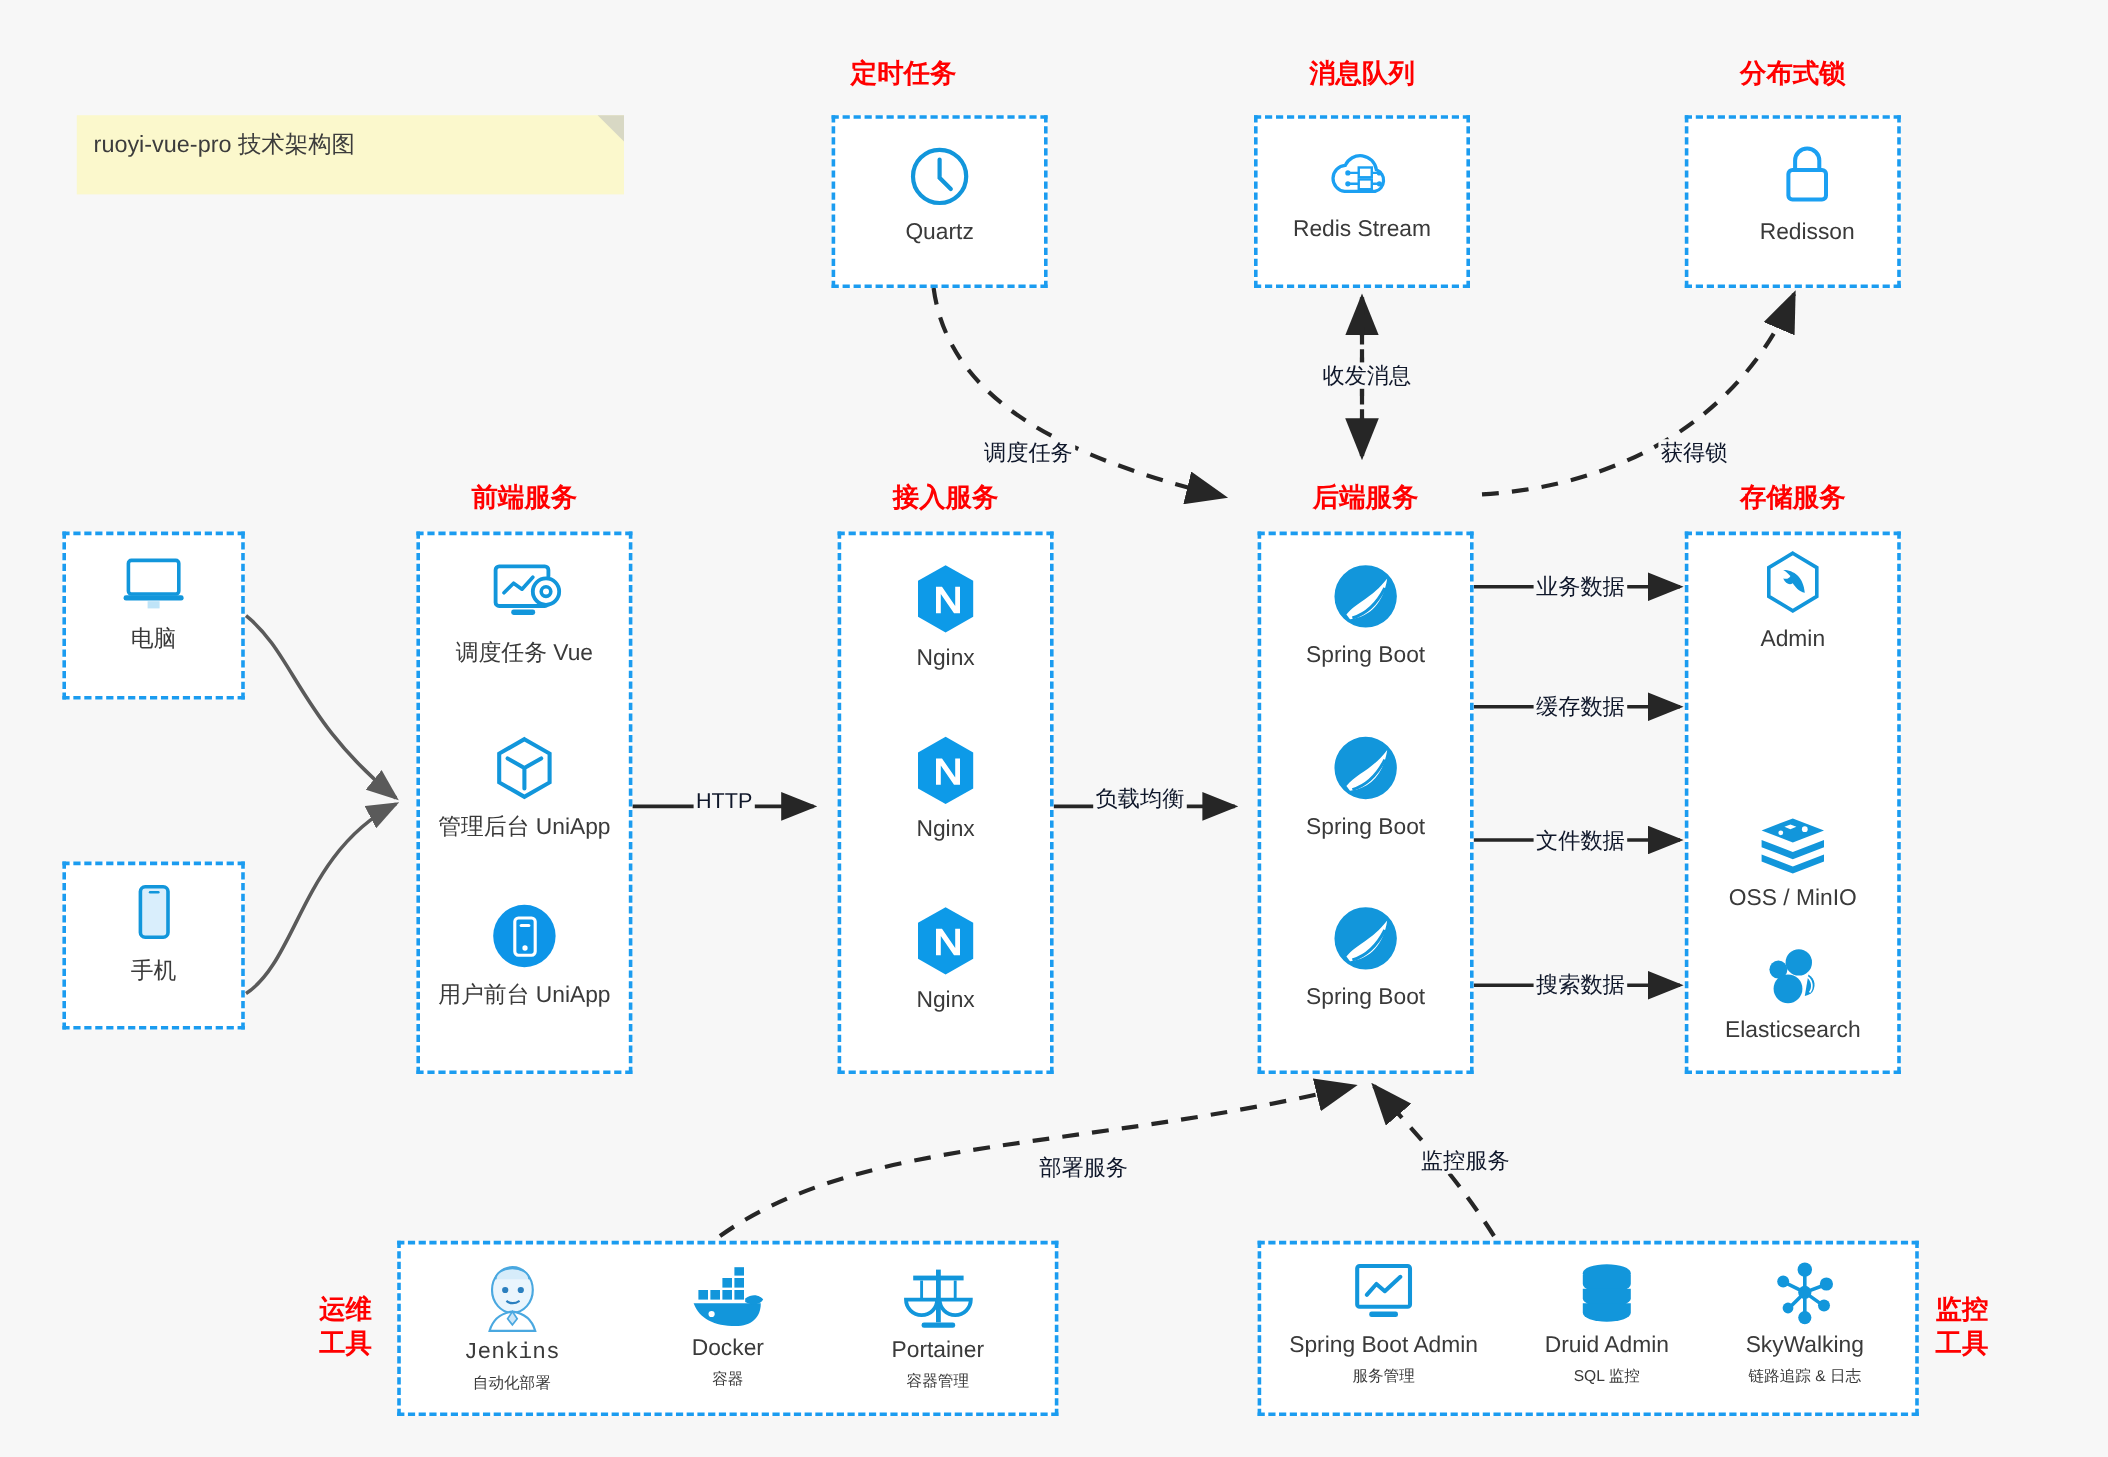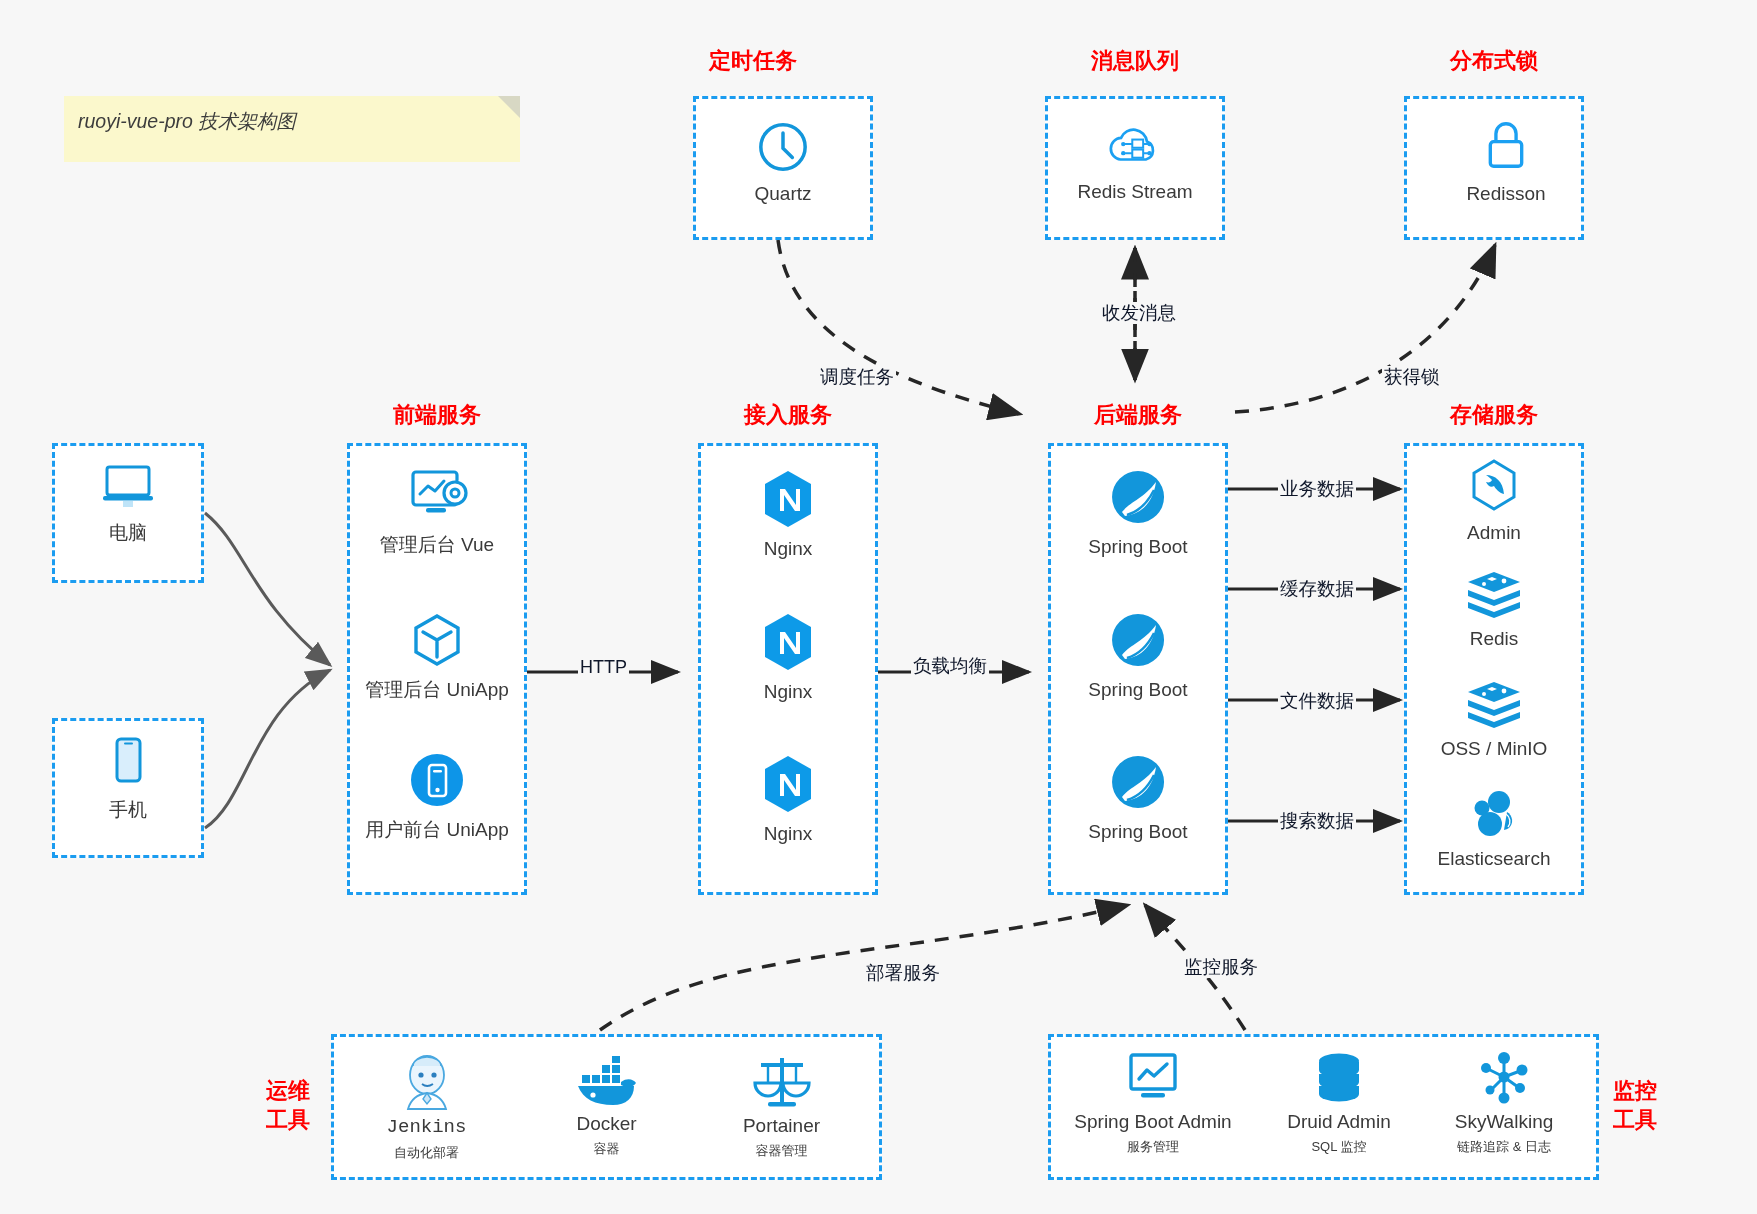--- a/index.html
+++ b/index.html
@@ -12,21 +12,20 @@
   .stage{position:absolute;left:0;top:0;width:1757px;height:1214px;}
 
   
   .note{
     position:absolute;left:64px;top:96px;width:456px;height:66px;
     background:#fbf8cc;
     box-sizing:border-box;
     padding:10px 14px 0 14px;
     font-size:19.5px;color:#3c3c3c;line-height:31px;
     white-space:nowrap;
-    font-style:italic;
   }
   .note .corner{
     position:absolute;right:0;top:0;width:0;height:0;
     border-top:22px solid #d8d8c4;
     border-left:22px solid transparent;
   }
 
   
   .gbox{
     position:absolute;box-sizing:border-box;
@@ -171,21 +170,21 @@
 
     <div class="node" style="left:-10px;top:20px;width:194px;">
       <svg class="ico" width="62" height="58" viewBox="0 0 62 58">
         <rect x="7" y="6" width="44" height="33" rx="3" fill="none" stroke="#1296db" stroke-width="3.2"></rect>
         <path d="M14 28 L22 20 L29 25 L38 15" fill="none" stroke="#1296db" stroke-width="3" stroke-linecap="round" stroke-linejoin="round"></path>
         <rect x="20" y="42" width="20" height="4.5" rx="2" fill="#1296db"></rect>
         <path d="M48 19 l3.3 -1.4 1.4 -3.3 1.4 3.3 3.3 1.4 -3.3 1.4 -1.4 3.3 -1.4 -3.3 z" fill="#fff"></path>
         <circle cx="49" cy="27" r="11" fill="#fff" stroke="#1296db" stroke-width="3.2"></circle>
         <circle cx="49" cy="27" r="4" fill="none" stroke="#1296db" stroke-width="3"></circle>
       </svg>
-      <div class="cap" style="margin-top:8px;">管理后台 Vue</div>
+      <div class="cap" style="margin-top:8px;">调度任务 Vue</div>
     </div>
 
     <div class="node" style="left:-10px;top:165px;width:194px;">
       <svg class="ico" width="58" height="58" viewBox="0 0 58 58">
         <path d="M29 5 L50 17 L50 41 L29 53 L8 41 L8 17 z" fill="none" stroke="#1296db" stroke-width="3.4"></path>
         <path d="M29 29 L29 46 M29 29 L15 21 M29 29 L43 21" fill="none" stroke="#1296db" stroke-width="3.4" stroke-linecap="round"></path>
       </svg>
       <div class="cap" style="margin-top:8px;">管理后台 UniApp</div>
     </div>
 
@@ -263,31 +262,20 @@
   <div class="gbox" style="left:1404px;top:443px;width:180px;height:452px;">
 
     <div class="node" style="left:-8px;top:12px;width:190px;">
       <svg class="ico" width="54" height="58" viewBox="0 0 54 58">
         <path d="M27 3 L47 15 L47 39 L27 51 L7 39 L7 15 z" fill="none" stroke="#1296db" stroke-width="3"></path>
         <path d="M19 17 C28 17 36 23 37 36 C32 35 29 31 27 28 C24 30 21 28 19 24 C22 25 24 24 25 22 C23 20 21 18 19 17 z" fill="#1296db"></path>
       </svg>
       <div class="cap" style="margin-top:4px;">Admin</div>
     </div>
 
-    <div class="node" style="left:-8px;top:122px;width:190px;">
-      <svg class="ico" width="58" height="54" viewBox="0 0 58 54">
-        <path d="M29 4 L55 14 L29 24 L3 14 z" fill="#1296db"></path>
-        <path d="M3 22 L29 32 L55 22 L55 28 L29 38 L3 28 z" fill="#1296db"></path>
-        <path d="M3 34 L29 44 L55 34 L55 40 L29 50 L3 40 z" fill="#1296db"></path>
-        <path d="M22 11 l5 -2 5 2 -5 2 z" fill="#fff"></path>
-        <circle cx="39" cy="13" r="2.4" fill="#fff"></circle>
-        <circle cx="19" cy="16" r="2" fill="#fff"></circle>
-      </svg>
-      <div class="cap" style="margin-top:4px;">Redis</div>
-    </div>
 
     <div class="node" style="left:-8px;top:232px;width:190px;">
       <svg class="ico" width="58" height="54" viewBox="0 0 58 54">
         <path d="M29 4 L55 14 L29 24 L3 14 z" fill="#1296db"></path>
         <path d="M3 22 L29 32 L55 22 L55 28 L29 38 L3 28 z" fill="#1296db"></path>
         <path d="M3 34 L29 44 L55 34 L55 40 L29 50 L3 40 z" fill="#1296db"></path>
         <path d="M22 11 l5 -2 5 2 -5 2 z" fill="#fff"></path>
         <circle cx="39" cy="13" r="2.4" fill="#fff"></circle>
         <circle cx="19" cy="16" r="2" fill="#fff"></circle>
       </svg>

